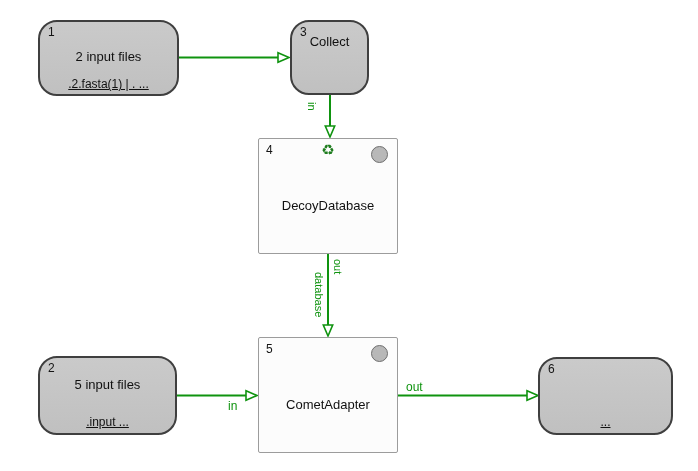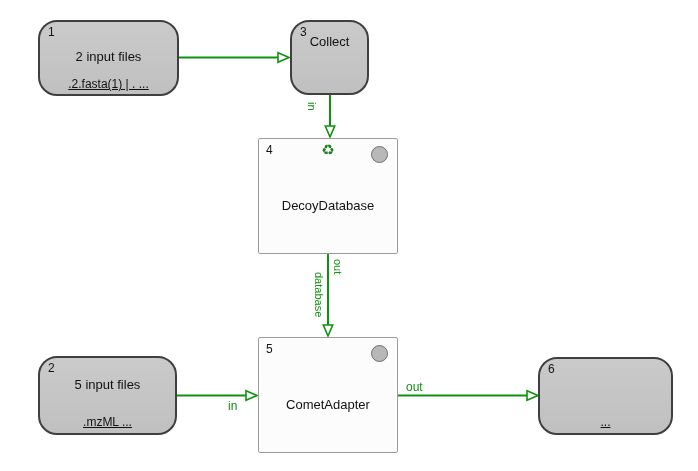--- a/index.html
+++ b/index.html
@@ -139,21 +139,21 @@
   <div class="node toolnode" style="left:258px; top:138px; width:140px; height:116px">
     <span class="num">4</span>
     <span class="recycle">♻</span>
     <span class="status-circle"></span>
     <div class="title">DecoyDatabase</div>
   </div>
 
   <div class="node filenode" style="left:38px; top:356px; width:139px; height:79px">
     <span class="num">2</span>
     <div class="title" style="top:19px">5 input files</div>
-    <div class="sub" style="top:57px">.mzML ...</div>
+    <div class="sub" style="top:57px">.input ...</div>
   </div>
 
   <div class="node toolnode" style="left:258px; top:337px; width:140px; height:116px">
     <span class="num">5</span>
     <span class="status-circle"></span>
     <div class="title">CometAdapter</div>
   </div>
 
   <div class="node filenode" style="left:538px; top:357px; width:135px; height:78px">
     <span class="num">6</span>

